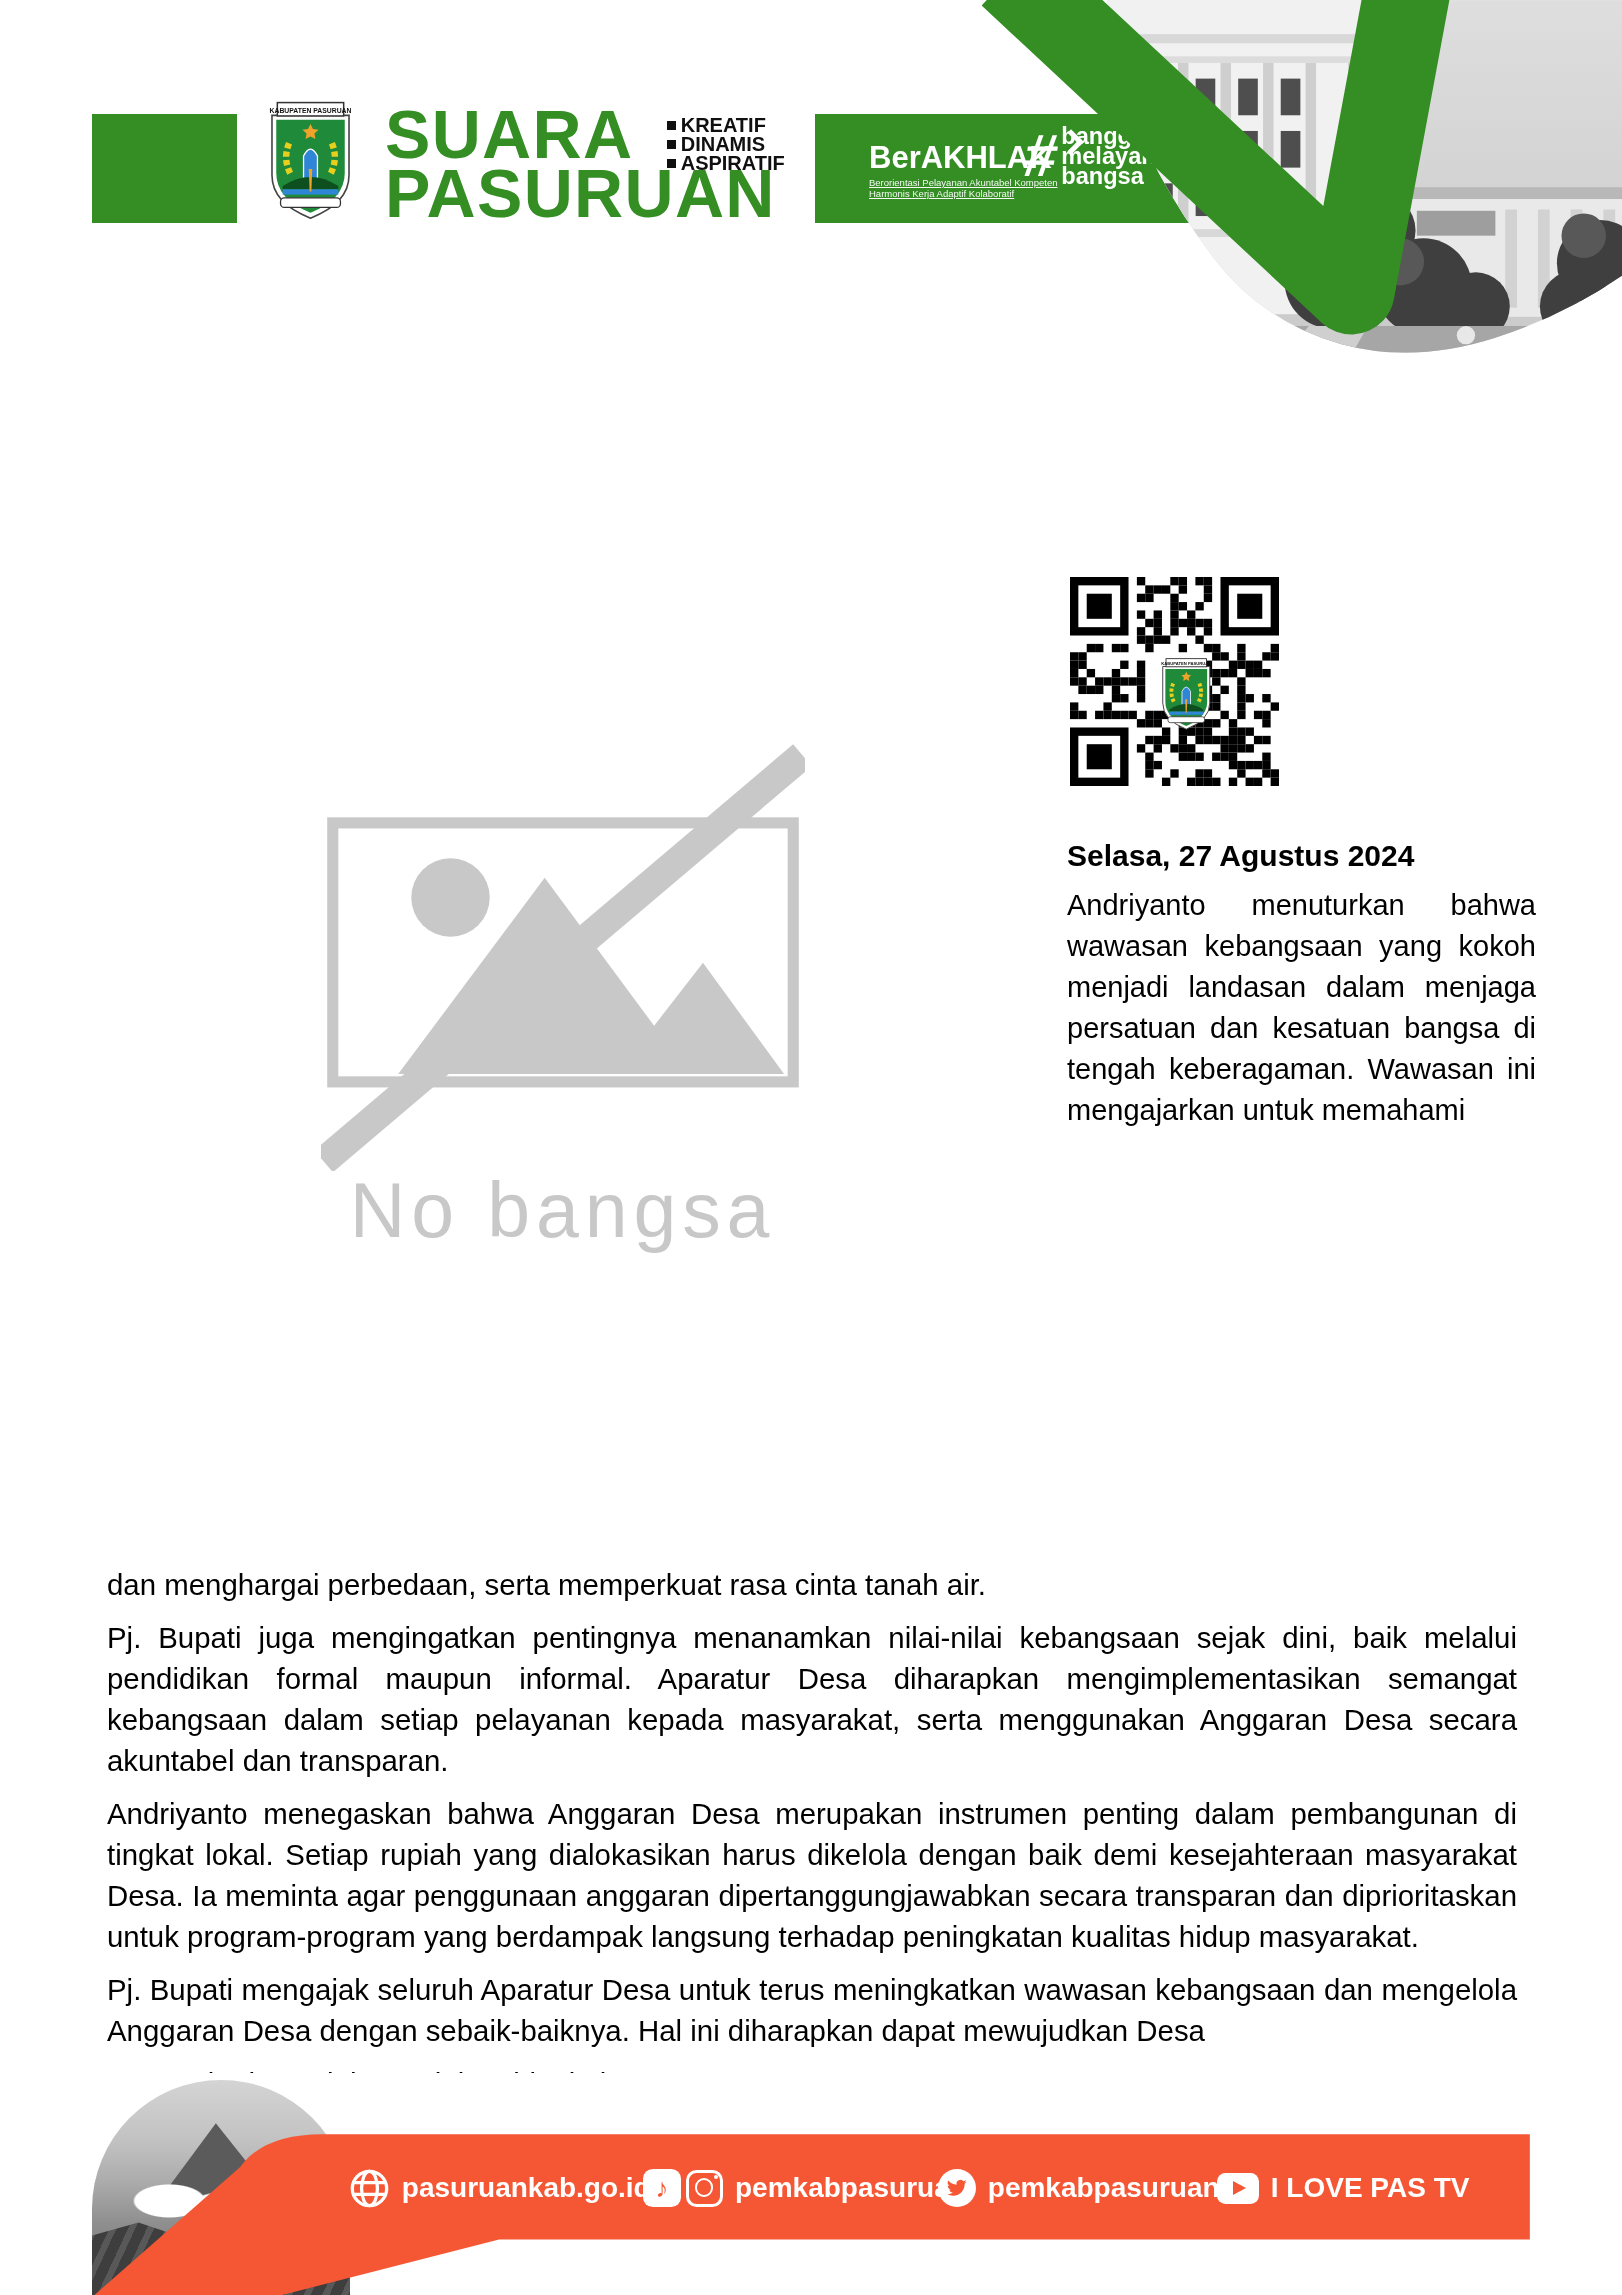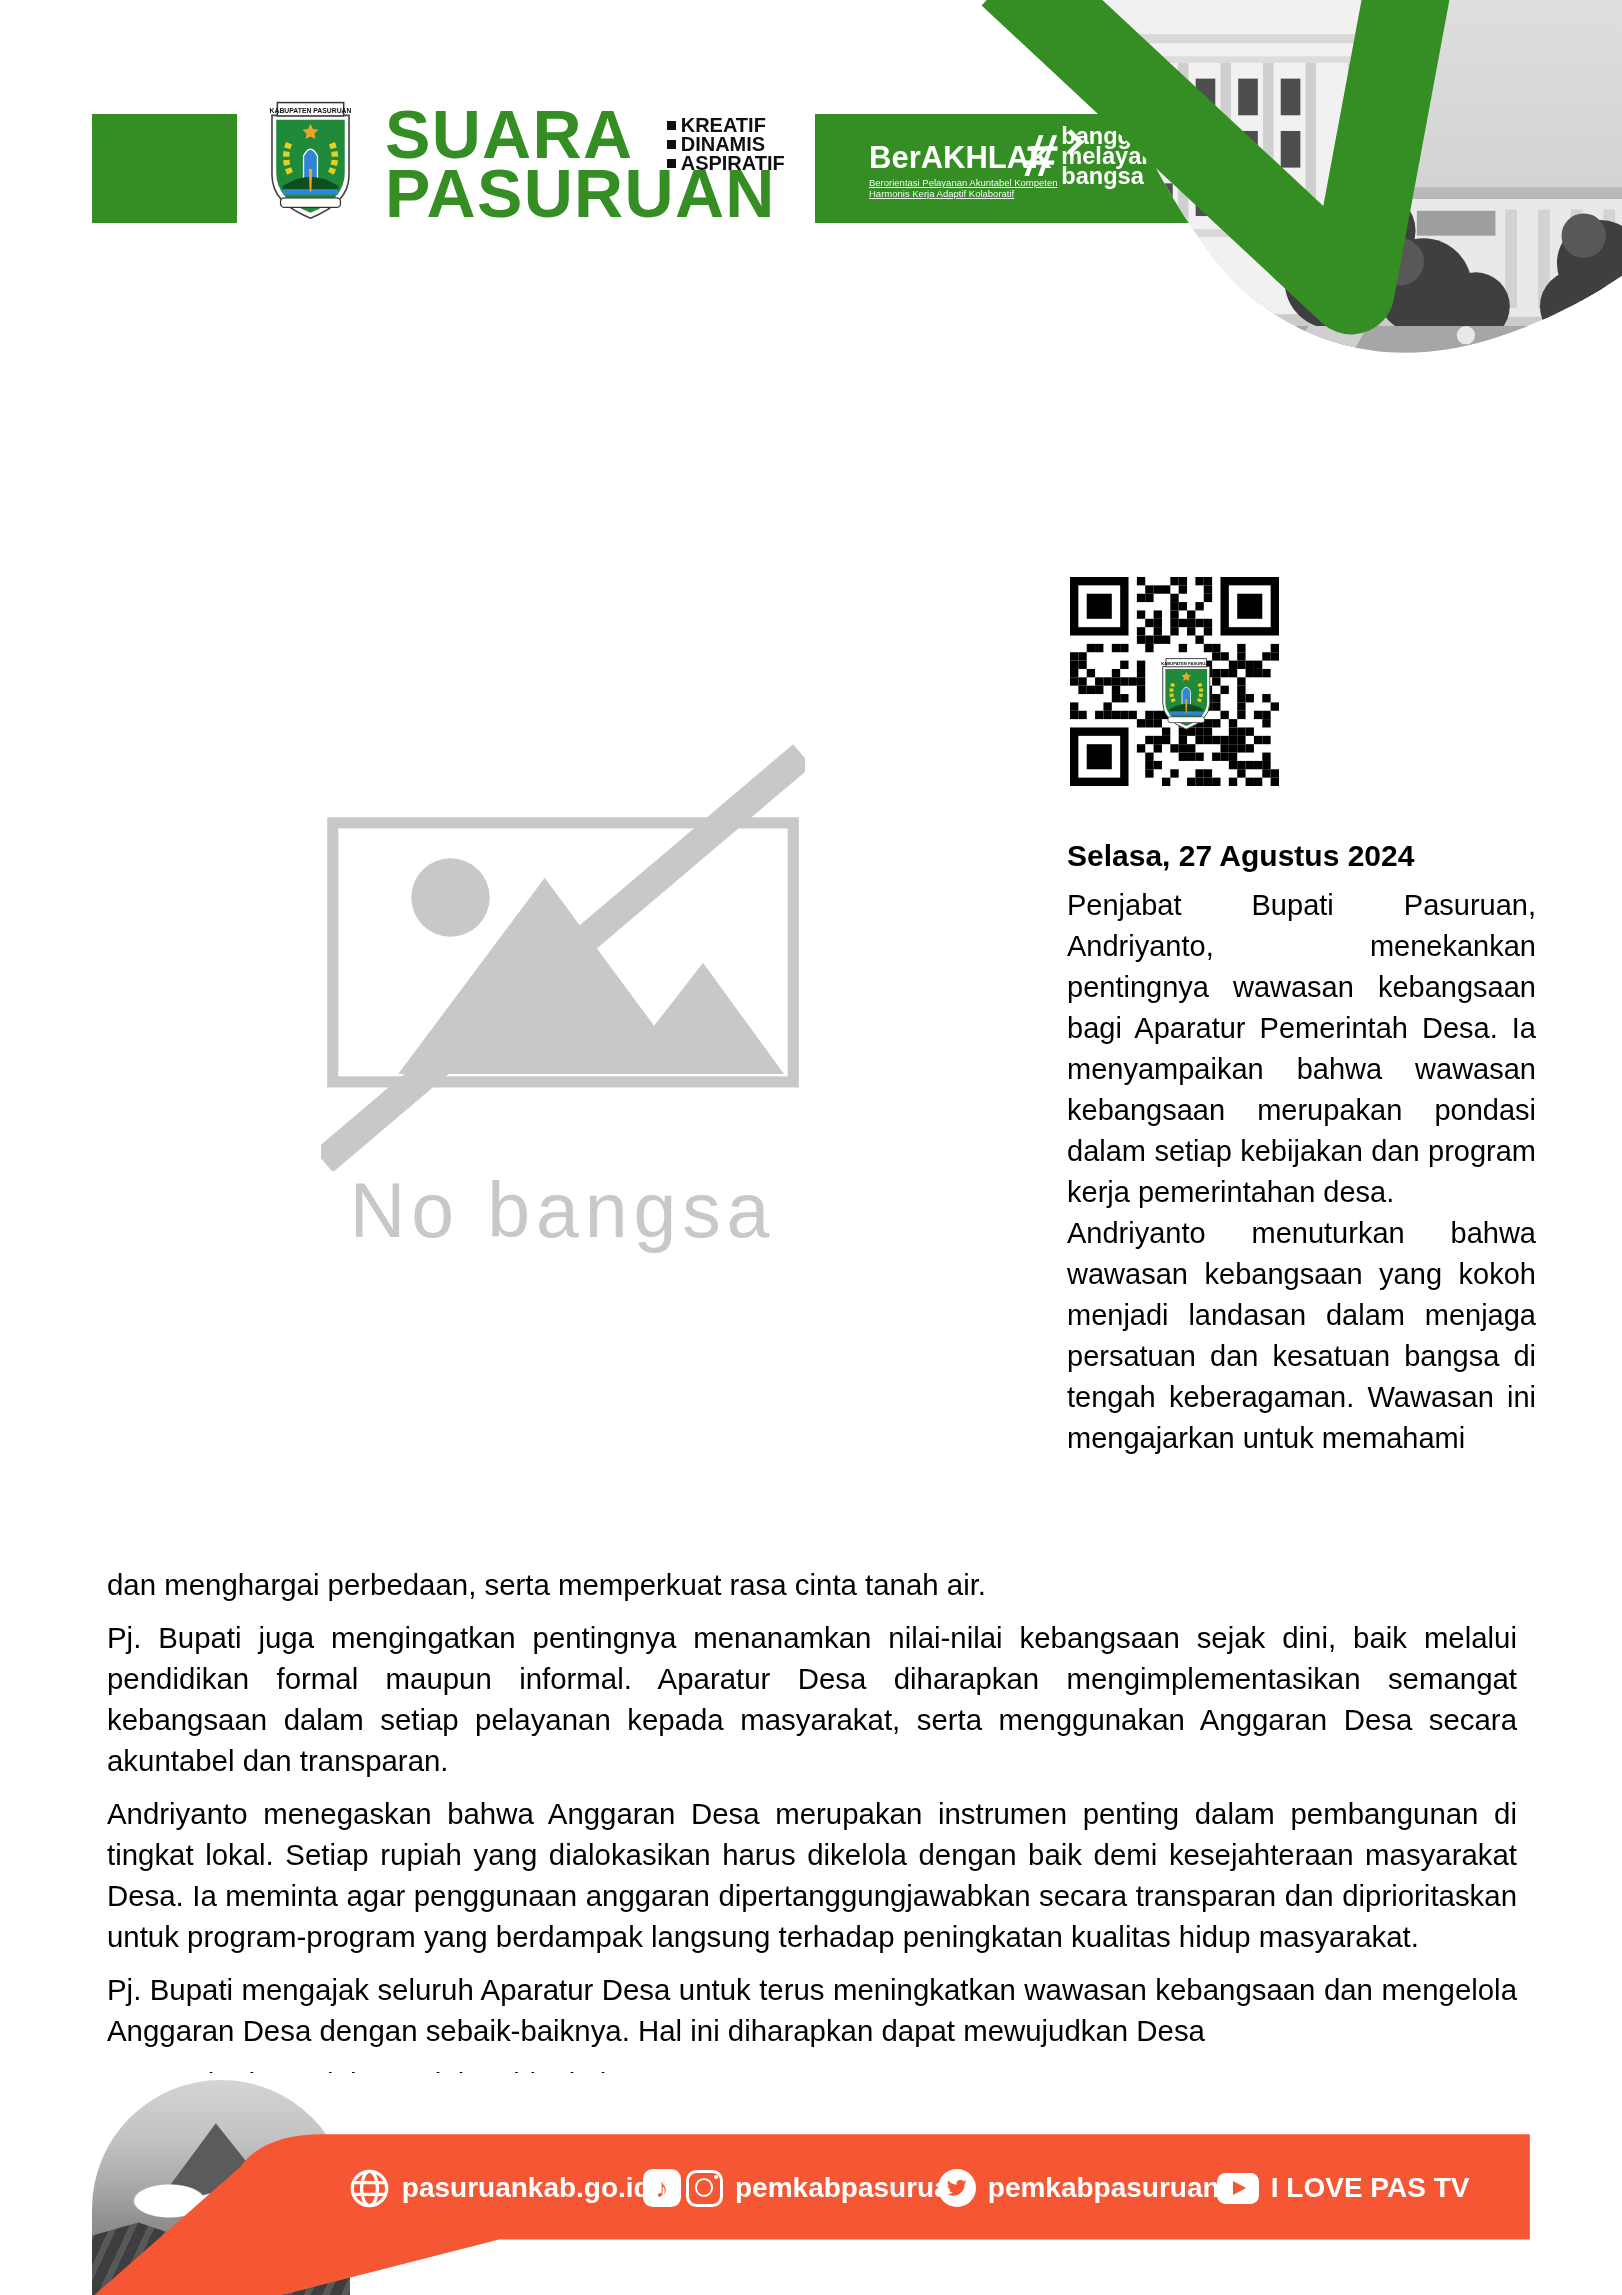--- a/index.html
+++ b/index.html
@@ -433,21 +433,20 @@
     <rect x="18" y="128" width="704" height="396" fill="none" stroke="#c8c8c8" stroke-width="17"></rect>
     <circle cx="198" cy="242" r="60" fill="#c8c8c8"></circle>
     <path d="M118 512 L342 212 L518 450 L548 512 Z" fill="#c8c8c8"></path>
     <path d="M452 512 L584 342 L708 512 Z" fill="#c8c8c8"></path>
     <rect x="-110" y="313" width="960" height="44" fill="#c8c8c8" transform="rotate(-40.3 370 335)"></rect>
   </svg>
   <div class="noimg-label">No bangsa</div>
 
   <div class="rightcol">
     <div class="date">Selasa, 27 Agustus 2024</div>
-    <p>Penjabat Bupati Pasuruan, Andriyanto, menekankan pentingnya wawasan kebangsaan bagi Aparatur Pemerintah Desa. Ia menyampaikan bahwa wawasan kebangsaan merupakan pondasi dalam setiap kebijakan dan program kerja pemerintahan desa.</p>
     <p>Andriyanto menuturkan bahwa wawasan kebangsaan yang kokoh menjadi landasan dalam menjaga persatuan dan kesatuan bangsa di tengah keberagaman. Wawasan ini mengajarkan untuk memahami</p>
   </div>
 
   <div class="fullwidth">
     <p>dan menghargai perbedaan, serta memperkuat rasa cinta tanah air.</p>
     <p>Pj. Bupati juga mengingatkan pentingnya menanamkan nilai-nilai kebangsaan sejak dini, baik melalui pendidikan formal maupun informal. Aparatur Desa diharapkan mengimplementasikan semangat kebangsaan dalam setiap pelayanan kepada masyarakat, serta menggunakan Anggaran Desa secara akuntabel dan transparan.</p>
     <p>Andriyanto menegaskan bahwa Anggaran Desa merupakan instrumen penting dalam pembangunan di tingkat lokal. Setiap rupiah yang dialokasikan harus dikelola dengan baik demi kesejahteraan masyarakat Desa. Ia meminta agar penggunaan anggaran dipertanggungjawabkan secara transparan dan diprioritaskan untuk program-program yang berdampak langsung terhadap peningkatan kualitas hidup masyarakat.</p>
     <p>Pj. Bupati mengajak seluruh Aparatur Desa untuk terus meningkatkan wawasan kebangsaan dan mengelola Anggaran Desa dengan sebaik-baiknya. Hal ini diharapkan dapat mewujudkan Desa</p>
     <div class="clip-line">yang maju dan sejahtera dalam bingkai NKRI.</div>
   </div>

